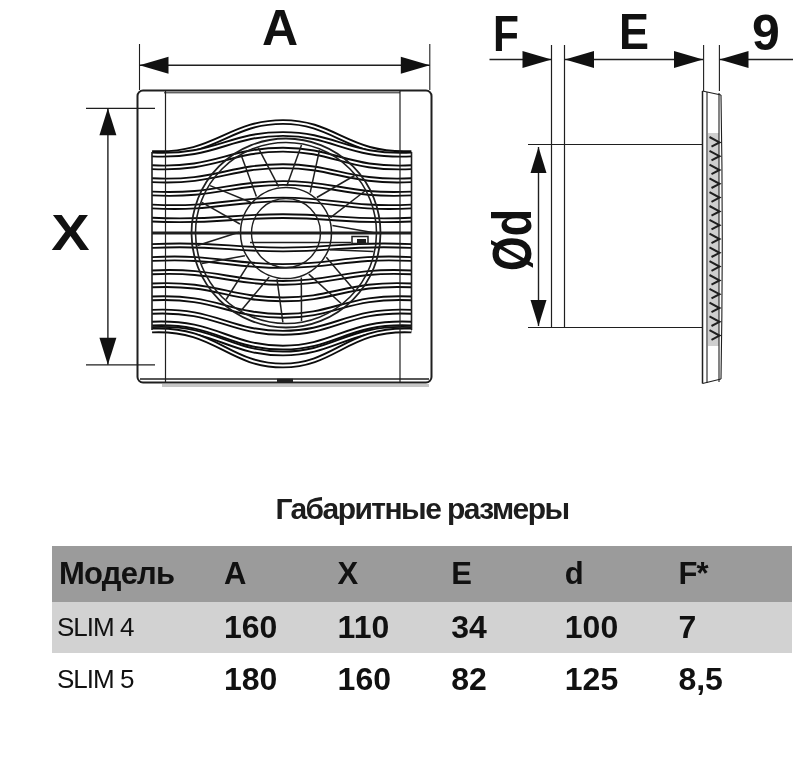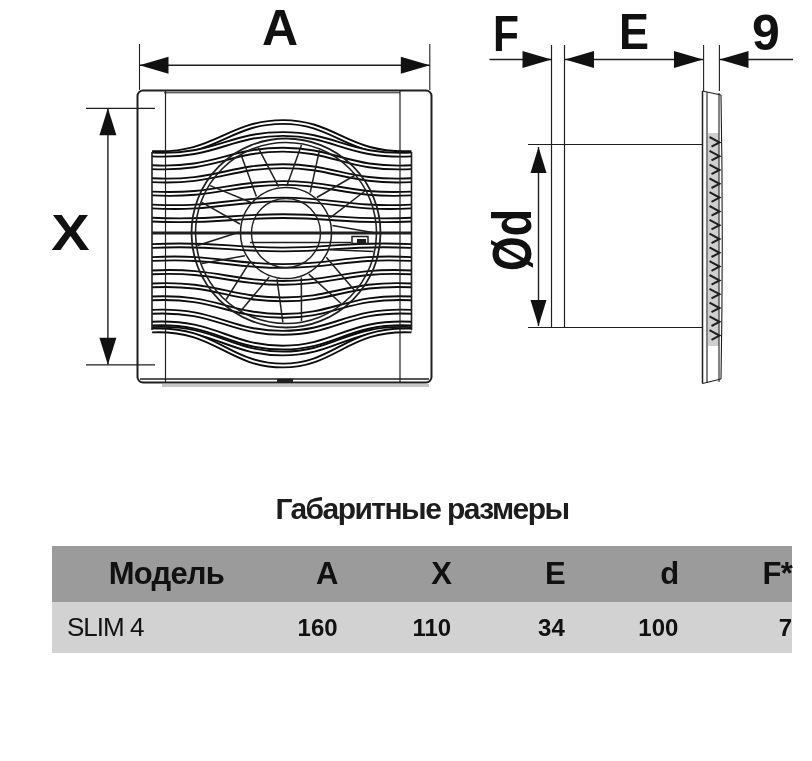--- a/index.html
+++ b/index.html
@@ -4,25 +4,25 @@
 <title>SLIM dimensions</title>
 <style>
   html,body { margin:0; padding:0; background:#ffffff; width:812px; height:761px;
     font-family:"Liberation Sans", sans-serif; overflow:hidden; }
   .page { position:relative; width:812px; height:761px; }
   svg text { font-family:"Liberation Sans", sans-serif; }
   .title { position:absolute; left:0; top:491.5px; width:844px; text-align:center;
     font-size:30px; font-weight:bold; color:#1d1d1d; letter-spacing:-1.55px; }
   .tbl { position:absolute; left:52px; top:546px; width:740px; border-collapse:collapse;
     table-layout:fixed; color:#111; }
-  .tbl td { padding:0; text-align:right; vertical-align:middle; }
+  .tbl td { padding:0; text-align:left; vertical-align:middle; }
   .tbl .hdr td { background:#9b9b9b; height:56px; font-weight:bold; font-size:31px; letter-spacing:-0.8px; }
-  .tbl .r td { height:51.4px; font-weight:bold; font-size:24px; }
+  .tbl .r td { height:51.4px; font-weight:bold; font-size:32px; }
   .tbl .odd td { background:#d2d2d2; }
-  .tbl td.lbl { text-align:left; padding-left:15px; font-weight:normal; font-size:26px; letter-spacing:-1px; }
+  .tbl td.lbl { text-align:left; padding-left:5px; font-weight:normal; font-size:26px; letter-spacing:-1px; }
 </style>
 </head>
 <body>
 <div class="page">
 
 <svg width="812" height="430" viewBox="0 0 812 430" style="position:absolute;left:0;top:0">
   <g stroke="#1f1f1f" stroke-width="1.3" fill="none">
 
     <g>
       <path d="M 152.0 153.0 C 216.0 156.0 228.0 122.0 283.0 122.0 C 335.5 122.0 347.5 156.0 411.5 153.0" stroke="#0c0c0c" stroke-width="5.7" fill="none"></path>
@@ -210,16 +210,24 @@
 
   <tr class="r odd">
           <td class="lbl">SLIM 4</td>
           <td>160</td>
           <td>110</td>
           <td>34</td>
           <td>100</td>
           <td>7</td>
         </tr>
 
+  <tr class="r">
+          <td class="lbl">SLIM 5</td>
+          <td>180</td>
+          <td>160</td>
+          <td>82</td>
+          <td>125</td>
+          <td>8,5</td>
+        </tr>
 
 </tbody>
     </table>
 </div>
 
 </body></html>

